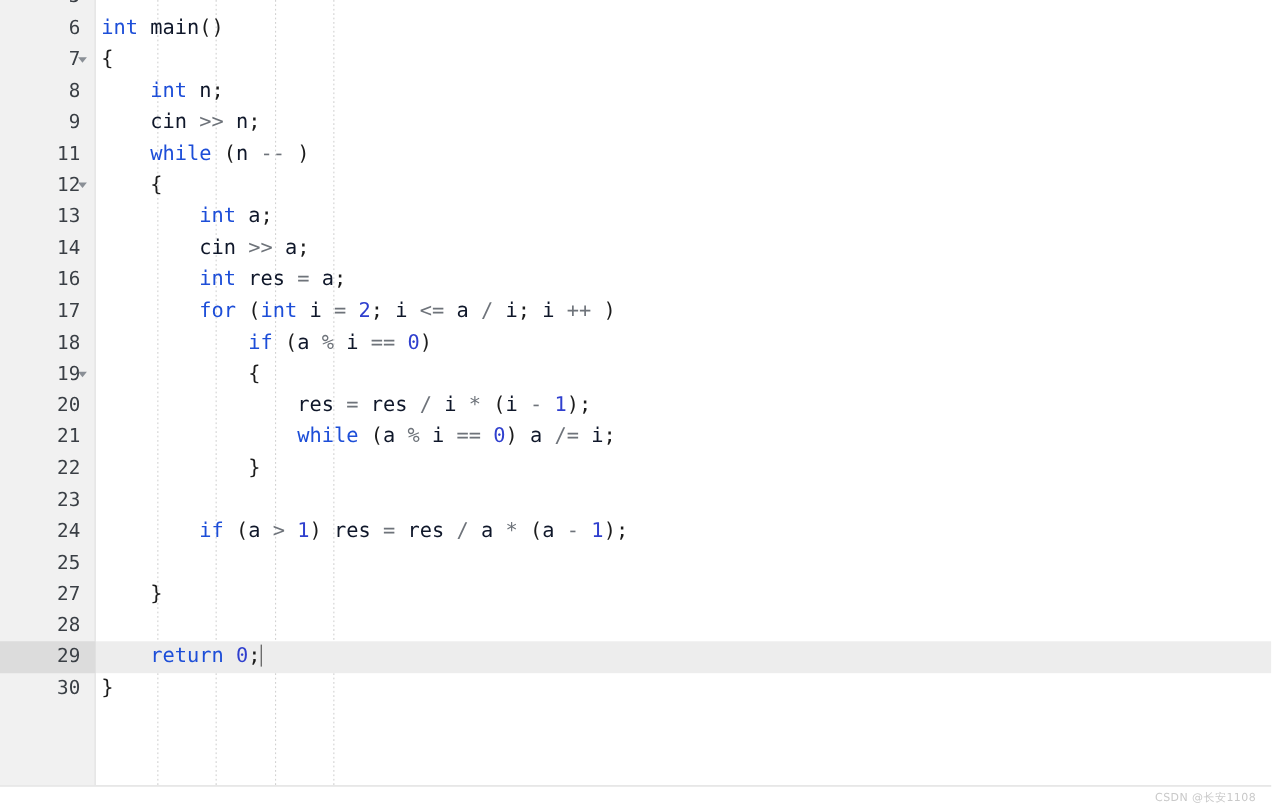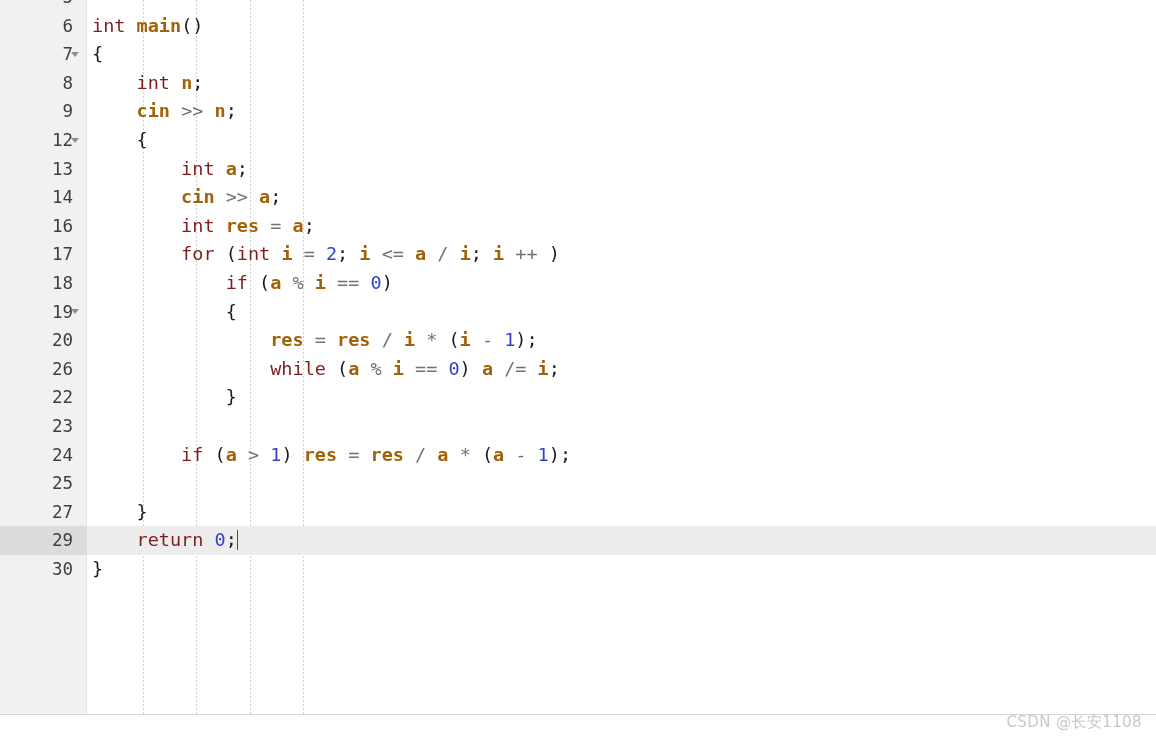--- a/index.html
+++ b/index.html
@@ -127,43 +127,43 @@
     font-family: "DejaVu Sans Mono", monospace;
     font-size: 18.5px;
     line-height: 28.6px;
     color: #1c1c1c;
     white-space: pre;
     padding-left: 5px;
     letter-spacing: 0px;
   }
 
   
-  .tok-kw  { color: #7f1d1d; }
+  .tok-kw  { color: #1d4ed8; }
   .tok-num { color: #2f3fce; }
-  .tok-id  { color: #a16207; font-weight: bold; }
+  .tok-id  { color: #0f172a; }
   .tok-op  { color: #6e737a; }
   .tok-pun { color: #1c1c1c; }
 
   
   .caret {
     display: inline-block;
     width: 1.5px;
     height: 20px;
     background: #4d4d4d;
     vertical-align: -4px;
     margin-left: 0px;
   }
 
   
   .watermark {
     position: absolute;
     right: 14px;
     bottom: 4px;
     font-family: "DejaVu Sans", sans-serif;
-    font-size: 15px;
+    font-size: 10px;
     color: #c9c9c9;
     letter-spacing: 0.4px;
     user-select: none;
     white-space: nowrap;
   }
 </style>
 </head>
 <body>
 
 <div id="editor-root">
@@ -197,20 +197,24 @@
         </div>
         <div class="code-row">
           <div class="line-number">8</div>
           <div class="line-content"><span class="tok-pun">    </span><span class="tok-kw">int</span><span class="tok-pun"> </span><span class="tok-id">n</span><span class="tok-pun">;</span></div>
         </div>
         <div class="code-row">
           <div class="line-number">9</div>
           <div class="line-content"><span class="tok-pun">    </span><span class="tok-id">cin</span><span class="tok-pun"> </span><span class="tok-op">&gt;&gt;</span><span class="tok-pun"> </span><span class="tok-id">n</span><span class="tok-pun">;</span></div>
         </div>
         <div class="code-row">
+          <div class="line-number">11</div>
+          <div class="line-content"><span class="tok-pun">    </span><span class="tok-kw">while</span><span class="tok-pun"> (</span><span class="tok-id">n</span><span class="tok-pun"> </span><span class="tok-op">--</span><span class="tok-pun"> )</span></div>
+        </div>
+        <div class="code-row">
           <div class="line-number">12</div>
           <div class="fold-marker">
             <span class="tri"></span>
           </div>
           <div class="line-content"><span class="tok-pun">    {</span></div>
         </div>
         <div class="code-row">
           <div class="line-number">13</div>
           <div class="line-content"><span class="tok-pun">        </span><span class="tok-kw">int</span><span class="tok-pun"> </span><span class="tok-id">a</span><span class="tok-pun">;</span></div>
         </div>
@@ -235,21 +239,21 @@
           <div class="fold-marker">
             <span class="tri"></span>
           </div>
           <div class="line-content"><span class="tok-pun">            {</span></div>
         </div>
         <div class="code-row">
           <div class="line-number">20</div>
           <div class="line-content"><span class="tok-pun">                </span><span class="tok-id">res</span><span class="tok-pun"> </span><span class="tok-op">=</span><span class="tok-pun"> </span><span class="tok-id">res</span><span class="tok-pun"> </span><span class="tok-op">/</span><span class="tok-pun"> </span><span class="tok-id">i</span><span class="tok-pun"> </span><span class="tok-op">*</span><span class="tok-pun"> (</span><span class="tok-id">i</span><span class="tok-pun"> </span><span class="tok-op">-</span><span class="tok-pun"> </span><span class="tok-num">1</span><span class="tok-pun">);</span></div>
         </div>
         <div class="code-row">
-          <div class="line-number">26</div>
+          <div class="line-number">21</div>
           <div class="line-content"><span class="tok-pun">                </span><span class="tok-kw">while</span><span class="tok-pun"> (</span><span class="tok-id">a</span><span class="tok-pun"> </span><span class="tok-op">%</span><span class="tok-pun"> </span><span class="tok-id">i</span><span class="tok-pun"> </span><span class="tok-op">==</span><span class="tok-pun"> </span><span class="tok-num">0</span><span class="tok-pun">) </span><span class="tok-id">a</span><span class="tok-pun"> </span><span class="tok-op">/=</span><span class="tok-pun"> </span><span class="tok-id">i</span><span class="tok-pun">;</span></div>
         </div>
         <div class="code-row">
           <div class="line-number">22</div>
           <div class="line-content"><span class="tok-pun">            }</span></div>
         </div>
         <div class="code-row">
           <div class="line-number">23</div>
           <div class="line-content"></div>
         </div>
@@ -257,20 +261,24 @@
           <div class="line-number">24</div>
           <div class="line-content"><span class="tok-pun">        </span><span class="tok-kw">if</span><span class="tok-pun"> (</span><span class="tok-id">a</span><span class="tok-pun"> </span><span class="tok-op">&gt;</span><span class="tok-pun"> </span><span class="tok-num">1</span><span class="tok-pun">) </span><span class="tok-id">res</span><span class="tok-pun"> </span><span class="tok-op">=</span><span class="tok-pun"> </span><span class="tok-id">res</span><span class="tok-pun"> </span><span class="tok-op">/</span><span class="tok-pun"> </span><span class="tok-id">a</span><span class="tok-pun"> </span><span class="tok-op">*</span><span class="tok-pun"> (</span><span class="tok-id">a</span><span class="tok-pun"> </span><span class="tok-op">-</span><span class="tok-pun"> </span><span class="tok-num">1</span><span class="tok-pun">);</span></div>
         </div>
         <div class="code-row">
           <div class="line-number">25</div>
           <div class="line-content"></div>
         </div>
         <div class="code-row">
           <div class="line-number">27</div>
           <div class="line-content"><span class="tok-pun">    }</span></div>
+        </div>
+        <div class="code-row">
+          <div class="line-number">28</div>
+          <div class="line-content"></div>
         </div>
         <div class="code-row active-line">
           <div class="line-number">29</div>
           <div class="line-content"><span class="tok-pun">    </span><span class="tok-kw">return</span><span class="tok-pun"> </span><span class="tok-num">0</span><span class="tok-pun">;</span><span class="caret"></span></div>
         </div>
         <div class="code-row">
           <div class="line-number">30</div>
           <div class="line-content"><span class="tok-pun">}</span></div>
         </div>
       </div>

